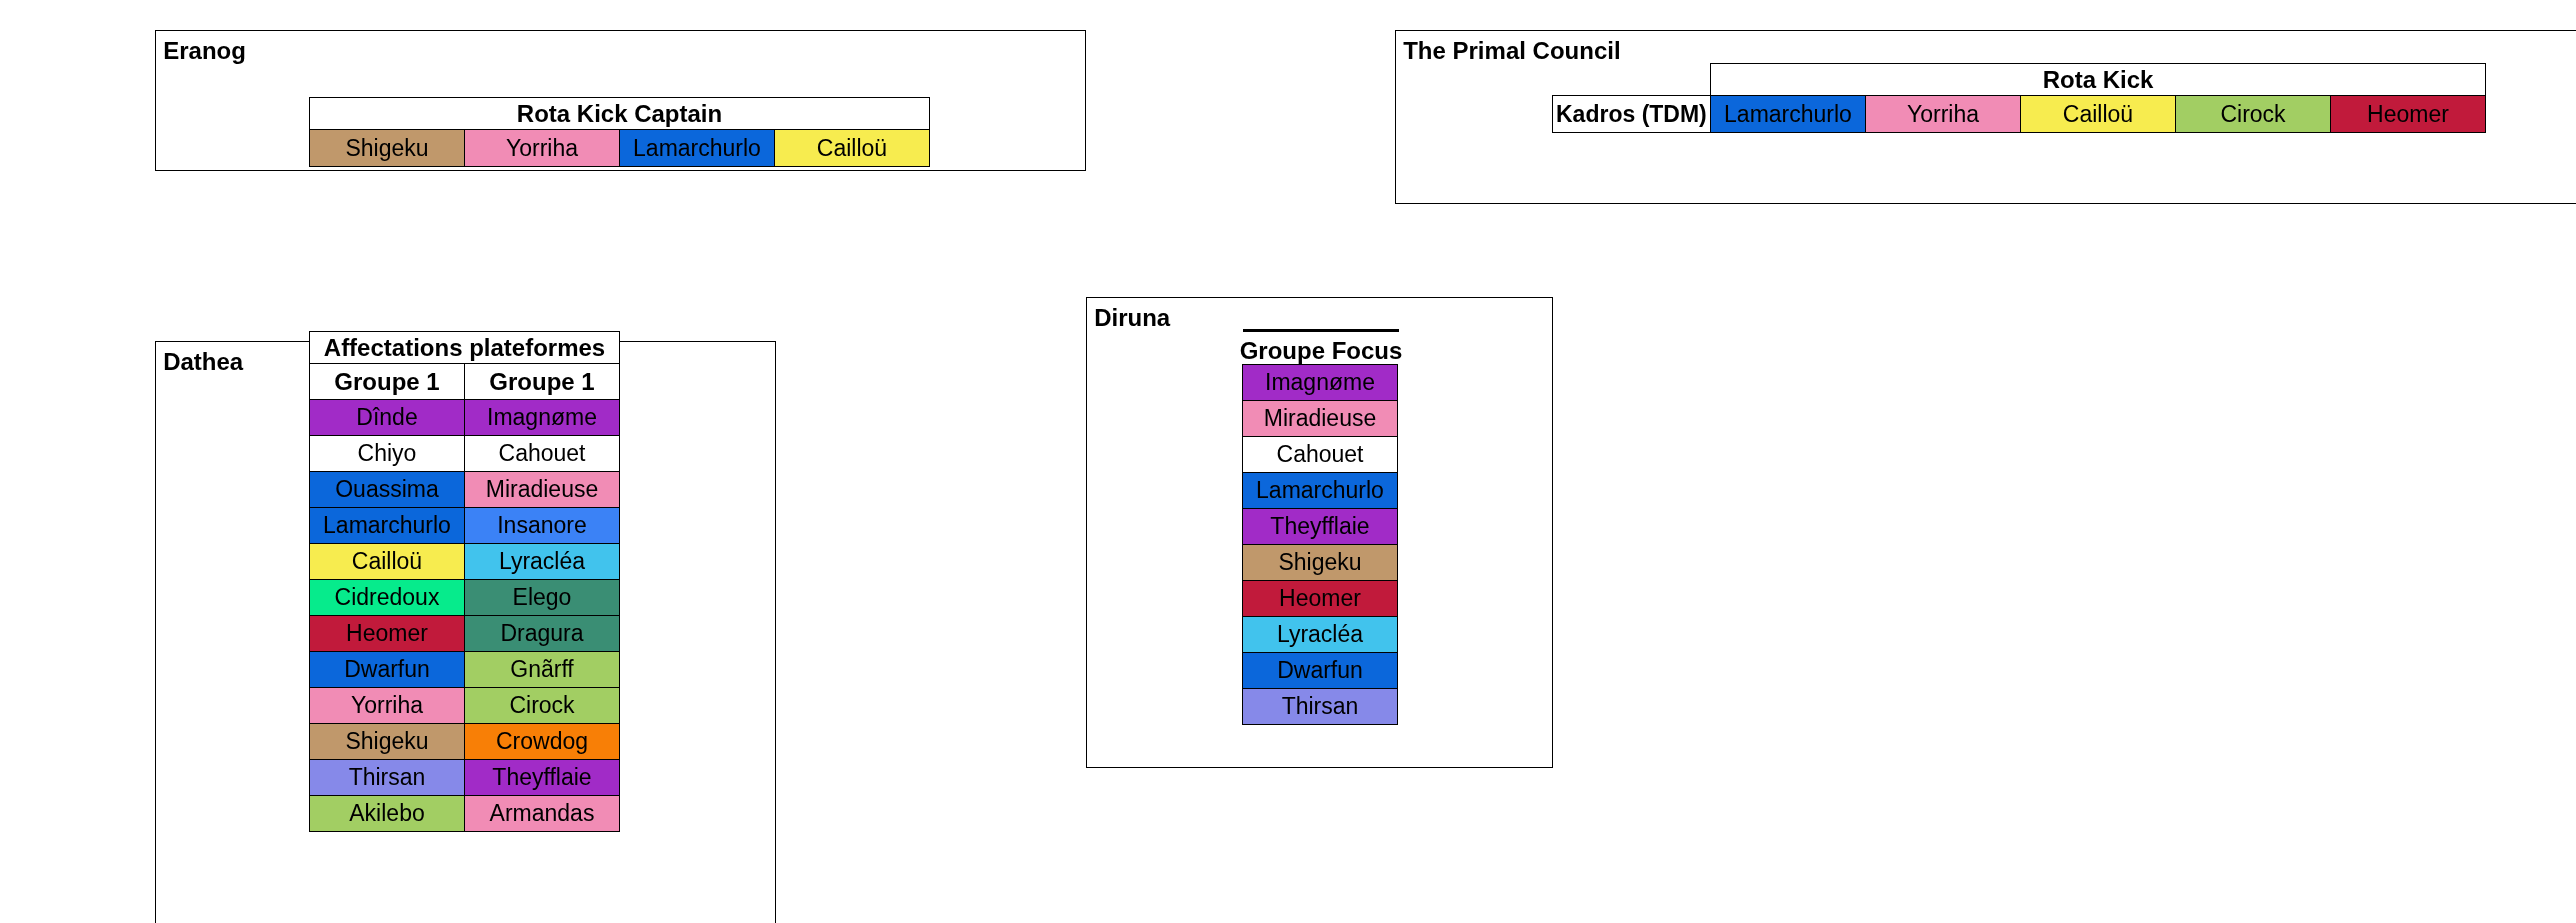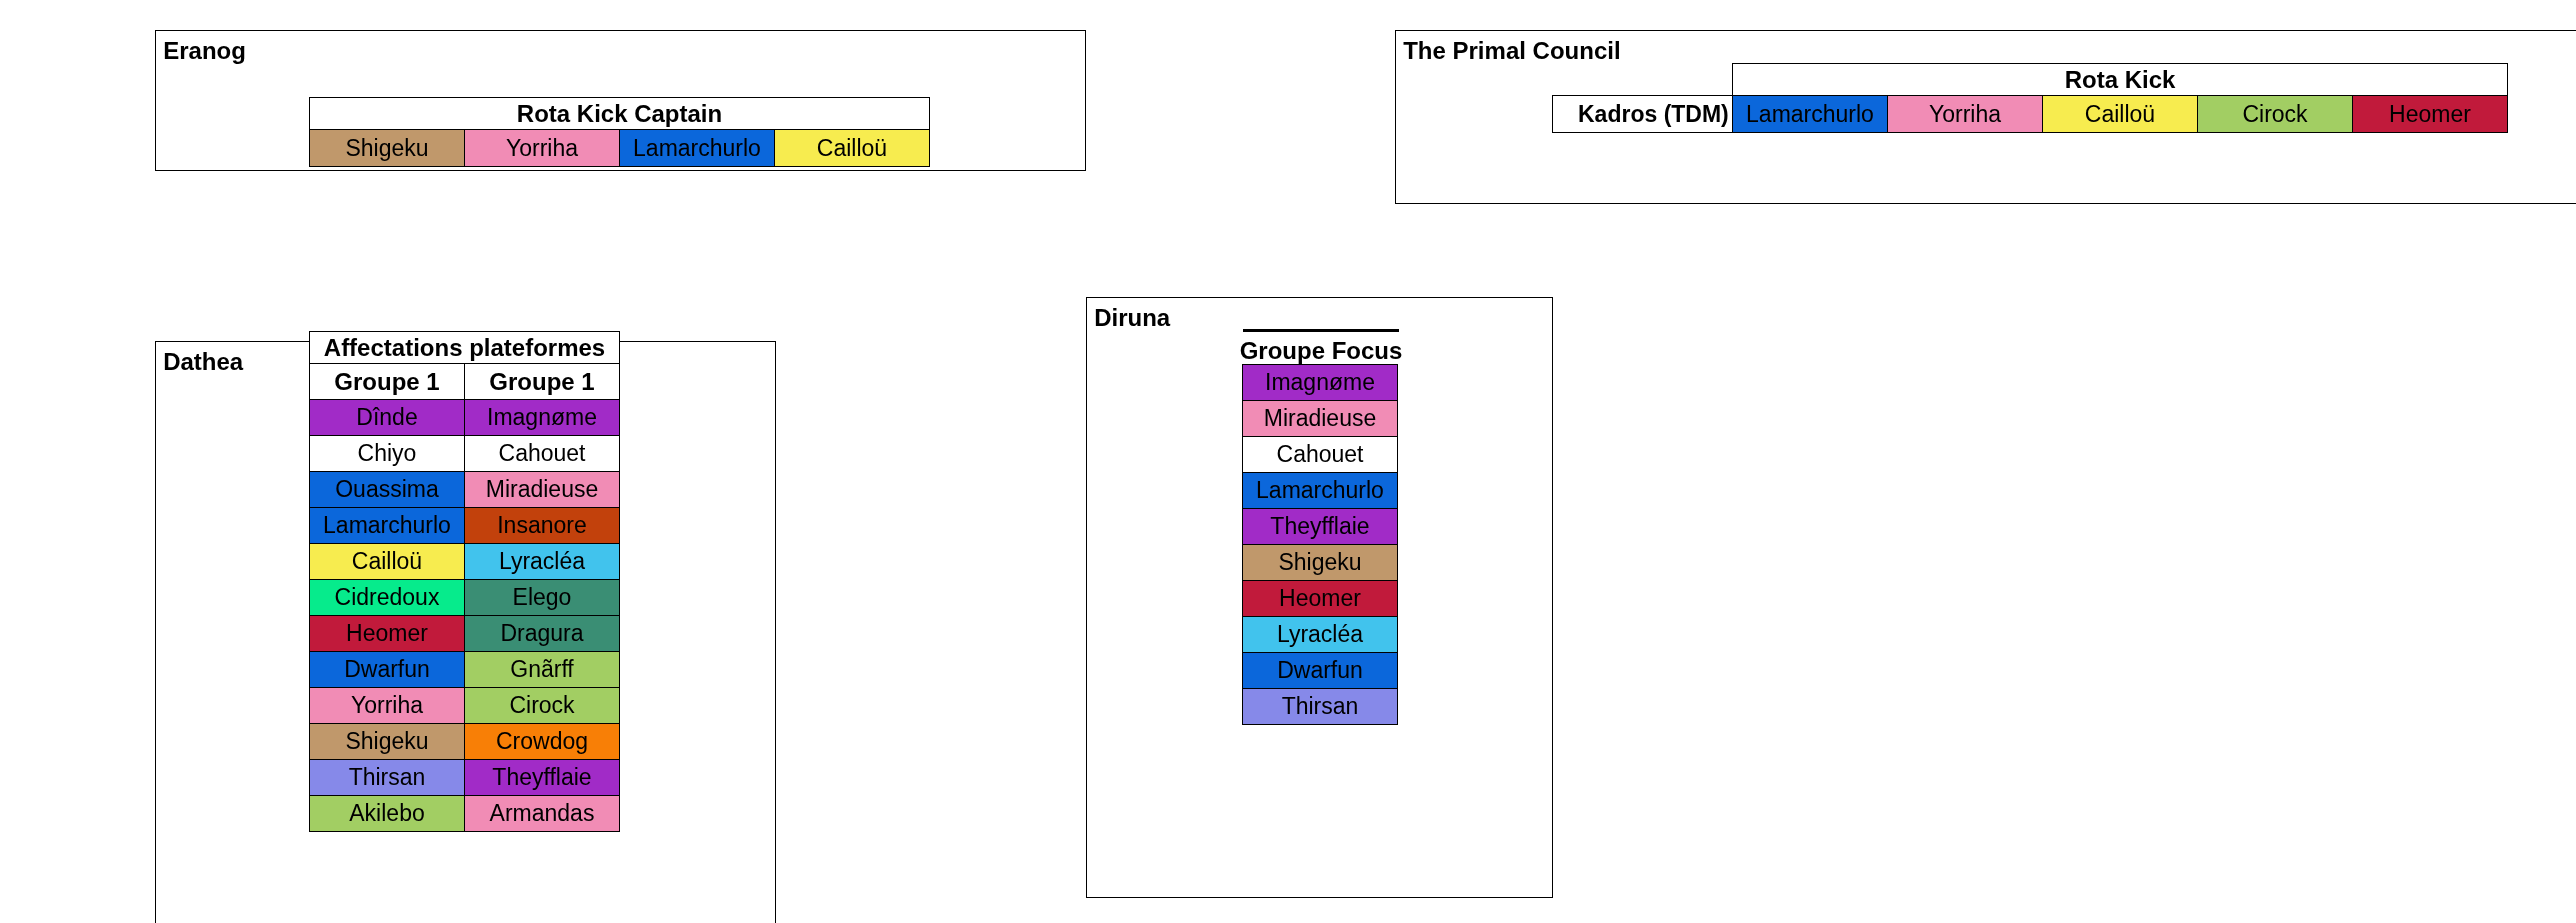--- a/index.html
+++ b/index.html
@@ -5,21 +5,21 @@
   html,body{margin:0;padding:0;background:#fff;}
   #canvas{position:relative;width:2951px;height:923px;background:#ffffff;
           font-family:"Liberation Sans",sans-serif;color:#000;}
   .box{position:absolute;border:1.5px solid #000;background:#fff;box-sizing:border-box;}
   .box-label{position:absolute;left:7.2px;top:6.2px;font-size:24px;font-weight:bold;white-space:nowrap;}
   table{border-collapse:collapse;table-layout:fixed;}
   td{border:1.5px solid #000;text-align:center;vertical-align:middle;
      font-size:23px;padding:0;overflow:hidden;white-space:nowrap;}
   td.title{font-weight:bold;font-size:24px;background:#fff;}
   td.colhdr{font-weight:bold;font-size:24px;background:#fff;}
-  td.rowhdr{font-weight:bold;font-size:23px;background:#fff;text-align:left;padding-left:25px;}
+  td.rowhdr{font-weight:bold;font-size:23px;background:#fff;text-align:left;padding-left:3px;}
   td.nob{border:none;background:transparent;}
   .tbl{position:absolute;}
   .w302{width:154px;}
   .h60{height:31px;} .h69{height:36px;} .h68{height:35px;}
   .focus-line{position:absolute;background:#000;}
   .focus-title{position:absolute;font-size:24px;font-weight:bold;text-align:center;}
 </style>
 </head>
 <body>
 
@@ -81,21 +81,21 @@
     <tr>
       <td class="w302 h68" style="background: rgb(255, 255, 255);">Chiyo</td>
       <td class="w302 h68" style="background: rgb(255, 255, 255);">Cahouet</td>
     </tr>
     <tr>
       <td class="w302 h68" style="background: rgb(11, 103, 219);">Ouassima</td>
       <td class="w302 h68" style="background: rgb(241, 140, 181);">Miradieuse</td>
     </tr>
     <tr>
       <td class="w302 h68" style="background: rgb(11, 103, 219);">Lamarchurlo</td>
-      <td class="w302 h68" style="background: #c2410c; margin-top: 33px;">Insanore</td>
+      <td class="w302 h68" style="background: #3b82f6; margin-top: 33px;">Insanore</td>
     </tr>
     <tr>
       <td class="w302 h68" style="background: rgb(247, 236, 79);">Cailloü</td>
       <td class="w302 h68" style="background: rgb(65, 195, 237);">Lyracléa</td>
     </tr>
     <tr>
       <td class="w302 h68" style="background: rgb(6, 235, 140);">Cidredoux</td>
       <td class="w302 h68" style="background: rgb(58, 142, 116);">Elego</td>
     </tr>
     <tr>
@@ -118,21 +118,21 @@
       <td class="w302 h68" style="background: rgb(134, 137, 233);">Thirsan</td>
       <td class="w302 h68" style="background: rgb(161, 43, 199);">Theyfflaie</td>
     </tr>
     <tr>
       <td class="w302 h68" style="background: rgb(162, 206, 99);">Akilebo</td>
       <td class="w302 h68" style="background: rgb(241, 140, 181);">Armandas</td>
     </tr>
   </tbody>
     </table>
 
-  <div class="box" style="left:1086px;top:297px;width:467px;height:601px;">
+  <div class="box" style="left:1086px;top:297px;width:467px;height:471px;">
     <div class="box-label">Diruna</div>
   </div>
   <div class="focus-line" style="left:1243px;top:329px;width:156px;height:3.1px;"></div>
   <div class="focus-title" style="left:1217px;top:337px;width:208px;">Groupe Focus Boss</div>
   <table class="tbl" style="left:1242px;top:364px;">
     <tbody>
         <tr>
           <td class="w302 h68" style="background: rgb(161, 43, 199);">Imagnøme</td>
         </tr>
     <tr>

